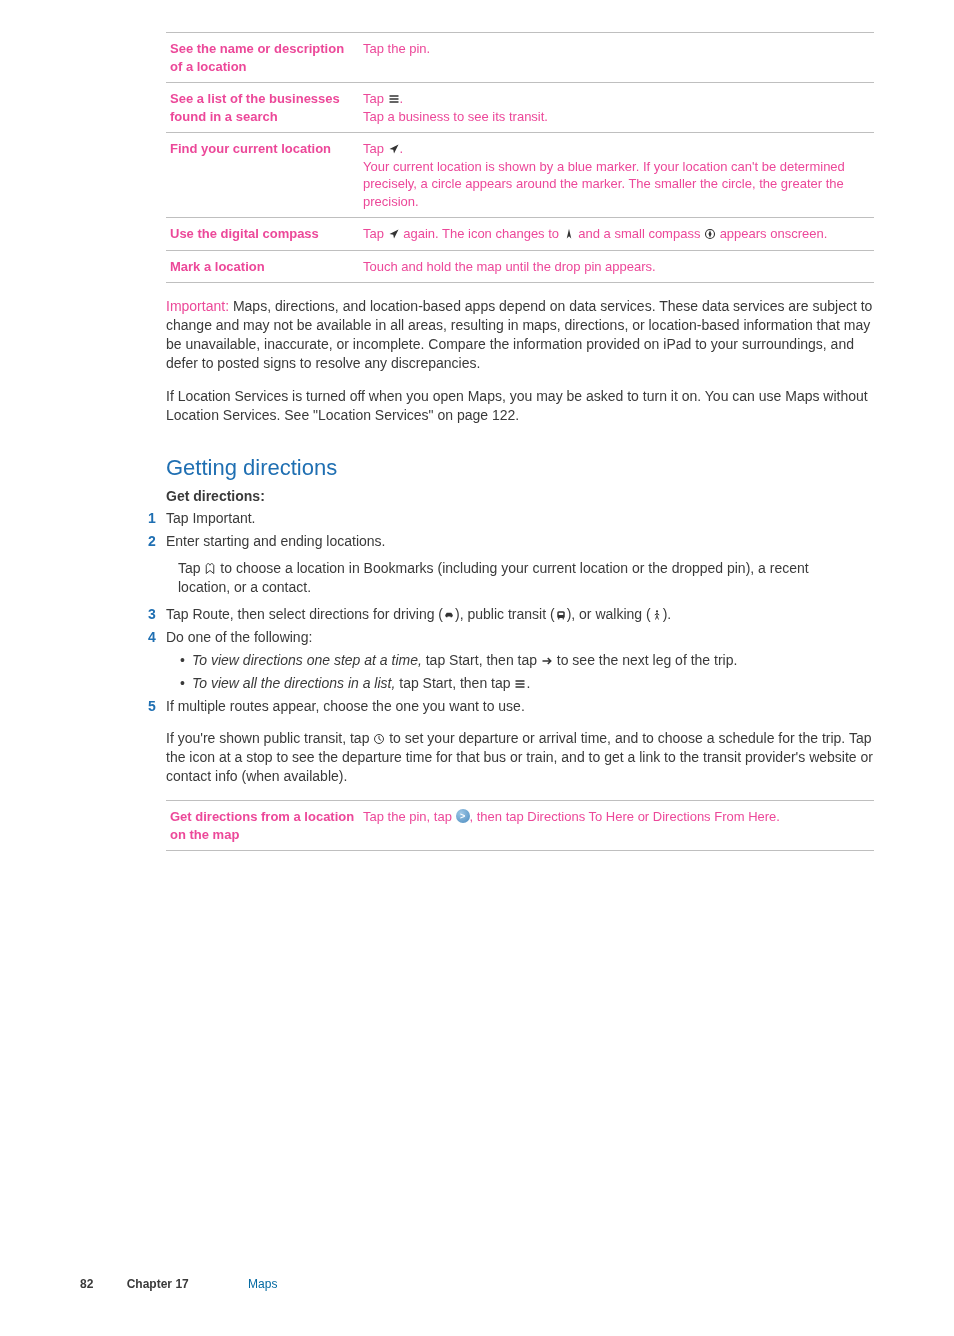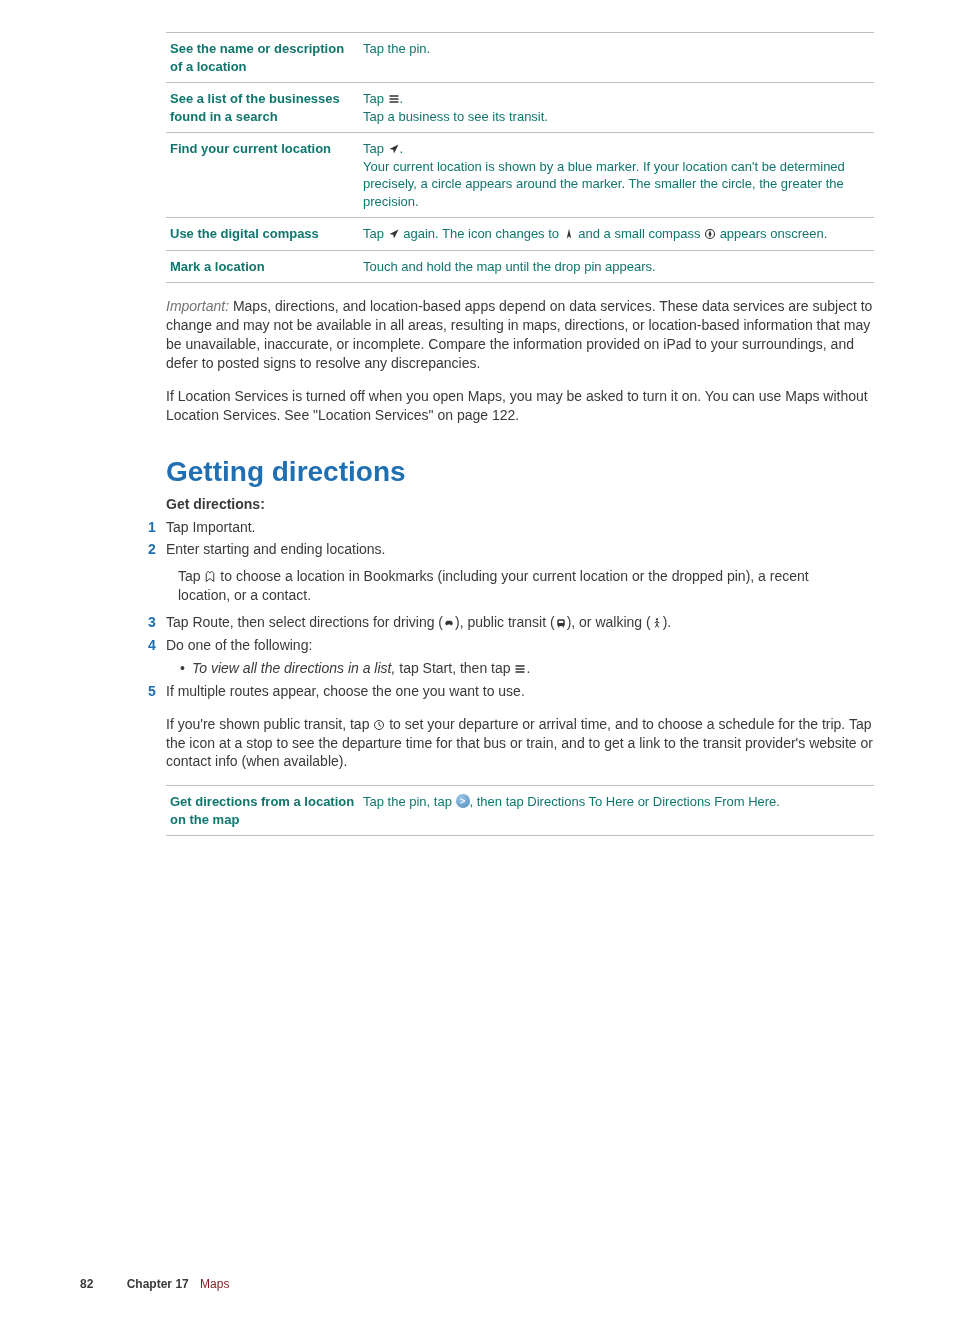--- a/index.html
+++ b/index.html
@@ -19,46 +19,45 @@
     box-sizing: border-box;
     position: relative;
   }
   .content {
     margin-left: 86px;
   }
   table.info {
     width: 100%;
     border-collapse: collapse;
     font-size: 13px;
-    color: #0f766e;
+    color: #ec4899;
   }
   table.info td {
     padding: 7px 4px;
     vertical-align: top;
     border-top: 1px solid #bfbfbf;
     border-bottom: 1px solid #bfbfbf;
   }
   table.info td.left {
     width: 185px;
     font-weight: 600;
   }
   p.para {
     margin: 14px 0;
     color: #3a3a3a;
     font-size: 14px;
   }
   .important {
-    color: #737373;
-    font-style: italic;
+    color: #ec4899;
     font-weight: 400;
   }
   h2.section {
     color: #1f6fb2;
-    font-weight: 700;
-    font-size: 28px;
+    font-weight: 400;
+    font-size: 22px;
     margin: 28px 0 4px 0;
   }
   .steps-title {
     font-weight: 600;
     font-size: 14px;
     margin: 4px 0 4px 0;
   }
   ol.steps {
     list-style: none;
     padding: 0;
@@ -106,21 +105,21 @@
   }
   .footer {
     position: absolute;
     bottom: 44px;
     left: 80px;
     font-size: 12px;
     color: #3a3a3a;
   }
   .footer .pn { font-weight: 600; margin-right: 30px; text-align: right; }
   .footer .chap { font-weight: 600; margin-right: 8px; }
-  .footer .chtitle { color: #7f1d1d; }
+  .footer .chtitle { color: #0369a1; margin-left: 48px; }
   .iconsvg { width: 12px; height: 12px; }
   .info-circle {
     display: inline-block;
     width: 14px; height: 14px;
     border-radius: 50%;
     background: radial-gradient(circle at 35% 30%, #9ec7e6, #4a8bbf);
     position: relative;
     vertical-align: -2px;
   }
   .info-circle::after {
@@ -221,20 +220,25 @@
             </svg></span><span>), or walking (</span><span class="icon"><svg class="iconsvg" viewBox="0 0 16 16">
               <circle cx="8" cy="3" r="1.5" fill="#333"></circle>
               <path d="M8 5 L8 9 M8 6 L5 8 M8 6 L11 8 M8 9 L6 14 M8 9 L10 14" stroke="#333" stroke-width="1.3" fill="none"></path>
             </svg></span><span>).</span>
       </li>
       <li>
         <span class="num">4</span>
         <span>Do one of the following:</span>
         <ul class="bullets">
           <li>
+            <span class="ital">To view directions one step at a time, </span><span>tap Start, then tap </span><span class="icon"><svg class="iconsvg" viewBox="0 0 16 16">
+                  <path d="M2 8 L12 8 M9 4 L13 8 L9 12" stroke="#333" stroke-width="2" fill="none"></path>
+                </svg></span><span> to see the next leg of the trip.</span>
+          </li>
+          <li>
             <span class="ital">To view all the directions in a list, </span><span>tap Start, then tap </span><span class="icon"><svg class="iconsvg" viewBox="0 0 16 16">
                   <rect x="2" y="3" width="12" height="2" fill="#333"></rect>
                   <rect x="2" y="7" width="12" height="2" fill="#333"></rect>
                   <rect x="2" y="11" width="12" height="2" fill="#333"></rect>
                 </svg></span><span>.</span>
           </li>
         </ul>
       </li>
       <li>
         <span class="num">5</span>

